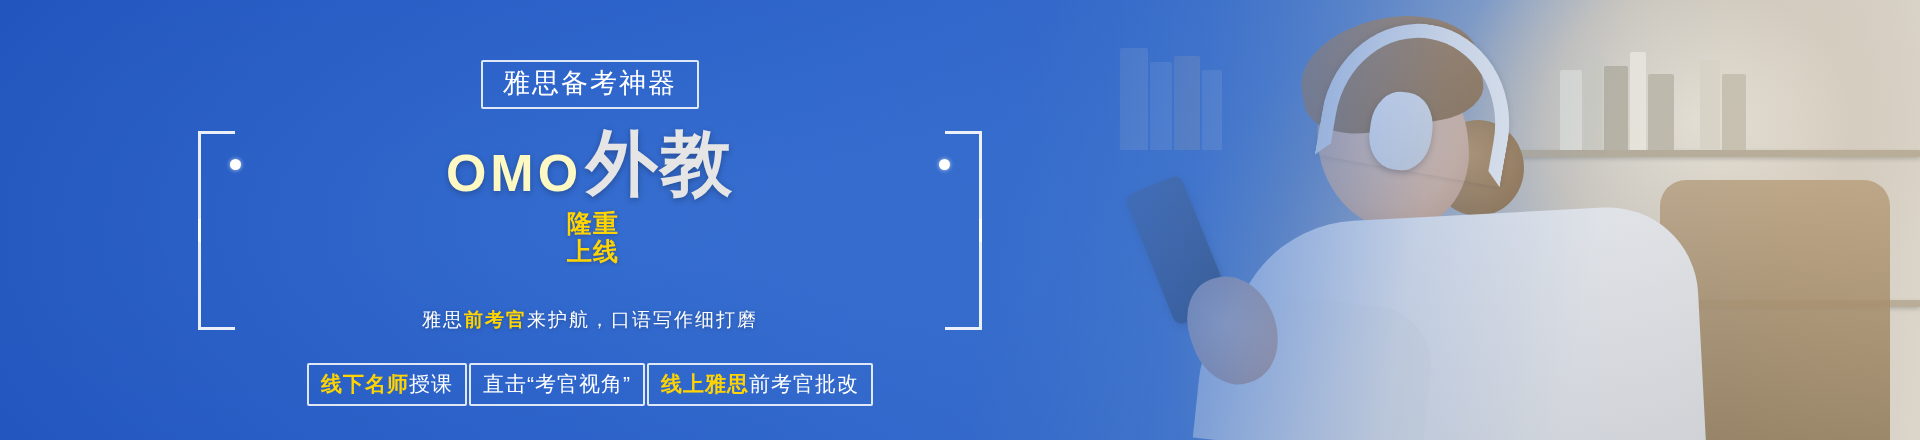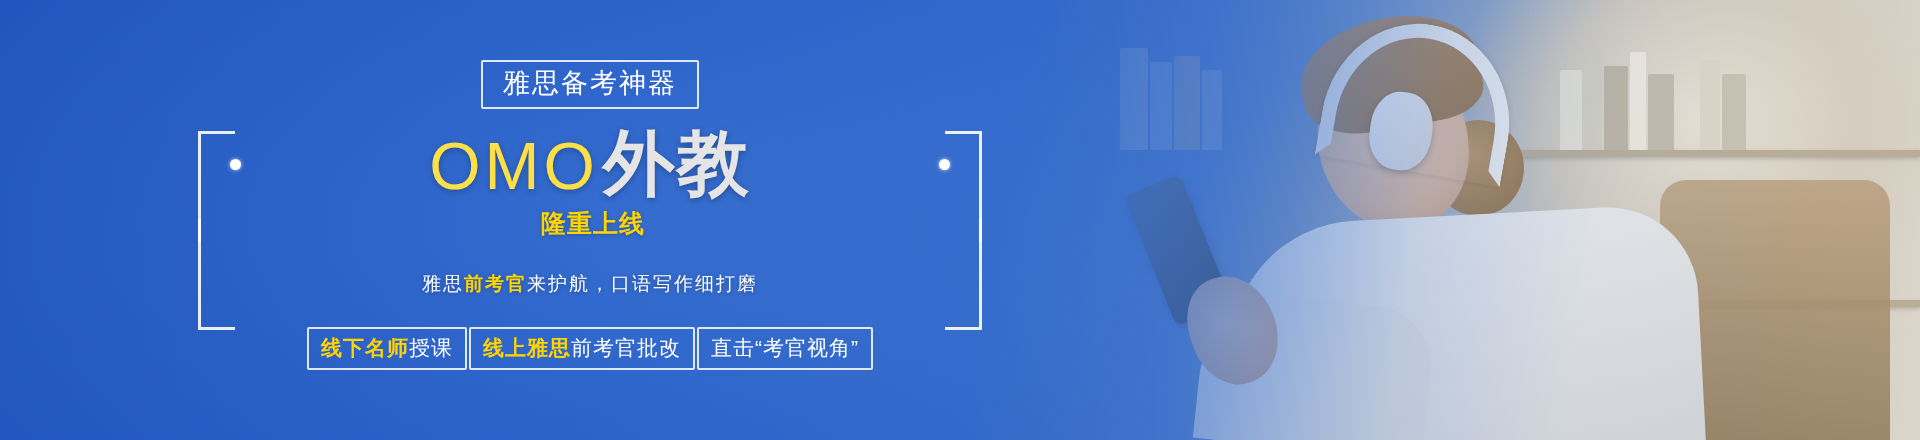--- a/index.html
+++ b/index.html
@@ -140,38 +140,38 @@
     background:#ffffff;box-shadow:0 0 4px rgba(255,255,255,.7);
   }
   .dot.l{left:-30px;top:32px;}
   .dot.r{right:-30px;top:32px;}
 
   .line1{
     display:flex;align-items:flex-end;justify-content:center;gap:4px;
     line-height:1;
   }
   .omo{
-    font-size:66px;font-weight:normal;color:#fde047;letter-spacing:4px;
+    font-size:52px;font-weight:bold;color:#fef9c3;letter-spacing:4px;
     text-shadow:0 2px 6px rgba(0,0,0,.25);
   }
   .waijiao{
     font-size:72px;font-weight:bold;color:#e5e5e5;letter-spacing:2px;
     text-shadow:0 2px 6px rgba(0,0,0,.28);
   }
   .line2{
     display:flex;align-items:flex-end;justify-content:center;
     margin-top:10px;line-height:1;
   }
   .pgxt{
     font-size:72px;font-weight:bold;color:#ffffff;letter-spacing:2px;
     text-shadow:0 2px 6px rgba(0,0,0,.25);
   }
   .stack{
-    display:flex;flex-direction:row;align-items:flex-start;
-    margin-left:6px;margin-bottom:12px;color:#ffd400;font-weight:bold;
+    display:flex;flex-direction:column;align-items:flex-start;
+    margin-left:6px;margin-bottom:20px;color:#ffd400;font-weight:bold;
     font-size:25px;line-height:1.12;letter-spacing:1px;
     text-shadow:0 1px 4px rgba(0,0,0,.25);
   }
   .sub{
     margin-top:22px;color:#ffffff;font-size:19px;letter-spacing:2px;
     text-shadow:0 1px 4px rgba(0,0,0,.25);
   }
   .sub b{color:#ffd400;font-weight:bold;}
   .tags{
     display:flex;gap:2px;margin-top:30px;
@@ -249,21 +249,21 @@
 
     <div class="sub">
       <span>雅思</span><b>前考官</b><span>来护航，口语写作细打磨</span>
     </div>
 
     <div class="tags">
       <div class="tag">
         <b>线下名师</b><span>授课</span>
       </div>
       <div class="tag">
+        <b></b><span>直击“考官视角”</span>
+      </div>
+      <div class="tag">
         <b>线上雅思</b><span>前考官批改</span>
-      </div>
-      <div class="tag">
-        <b></b><span>直击“考官视角”</span>
       </div>
     </div>
 
   </div>
 </div>
 
 </body></html>

